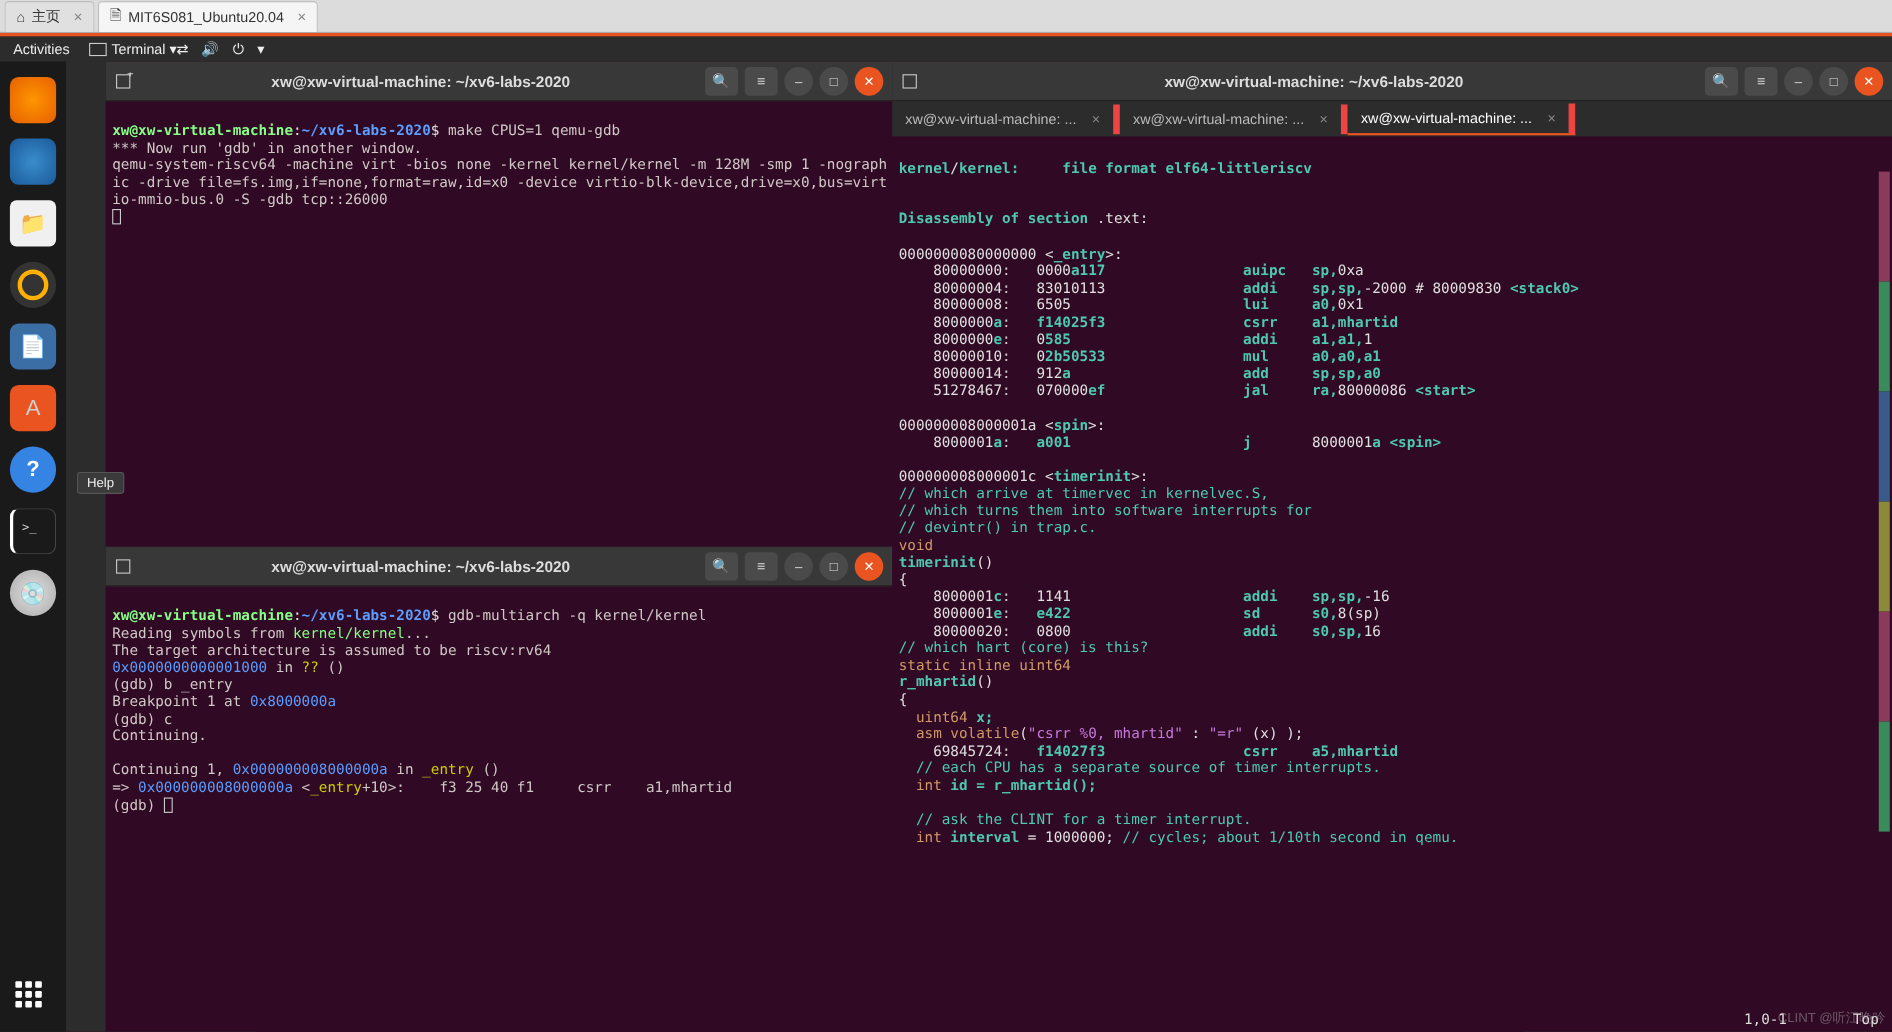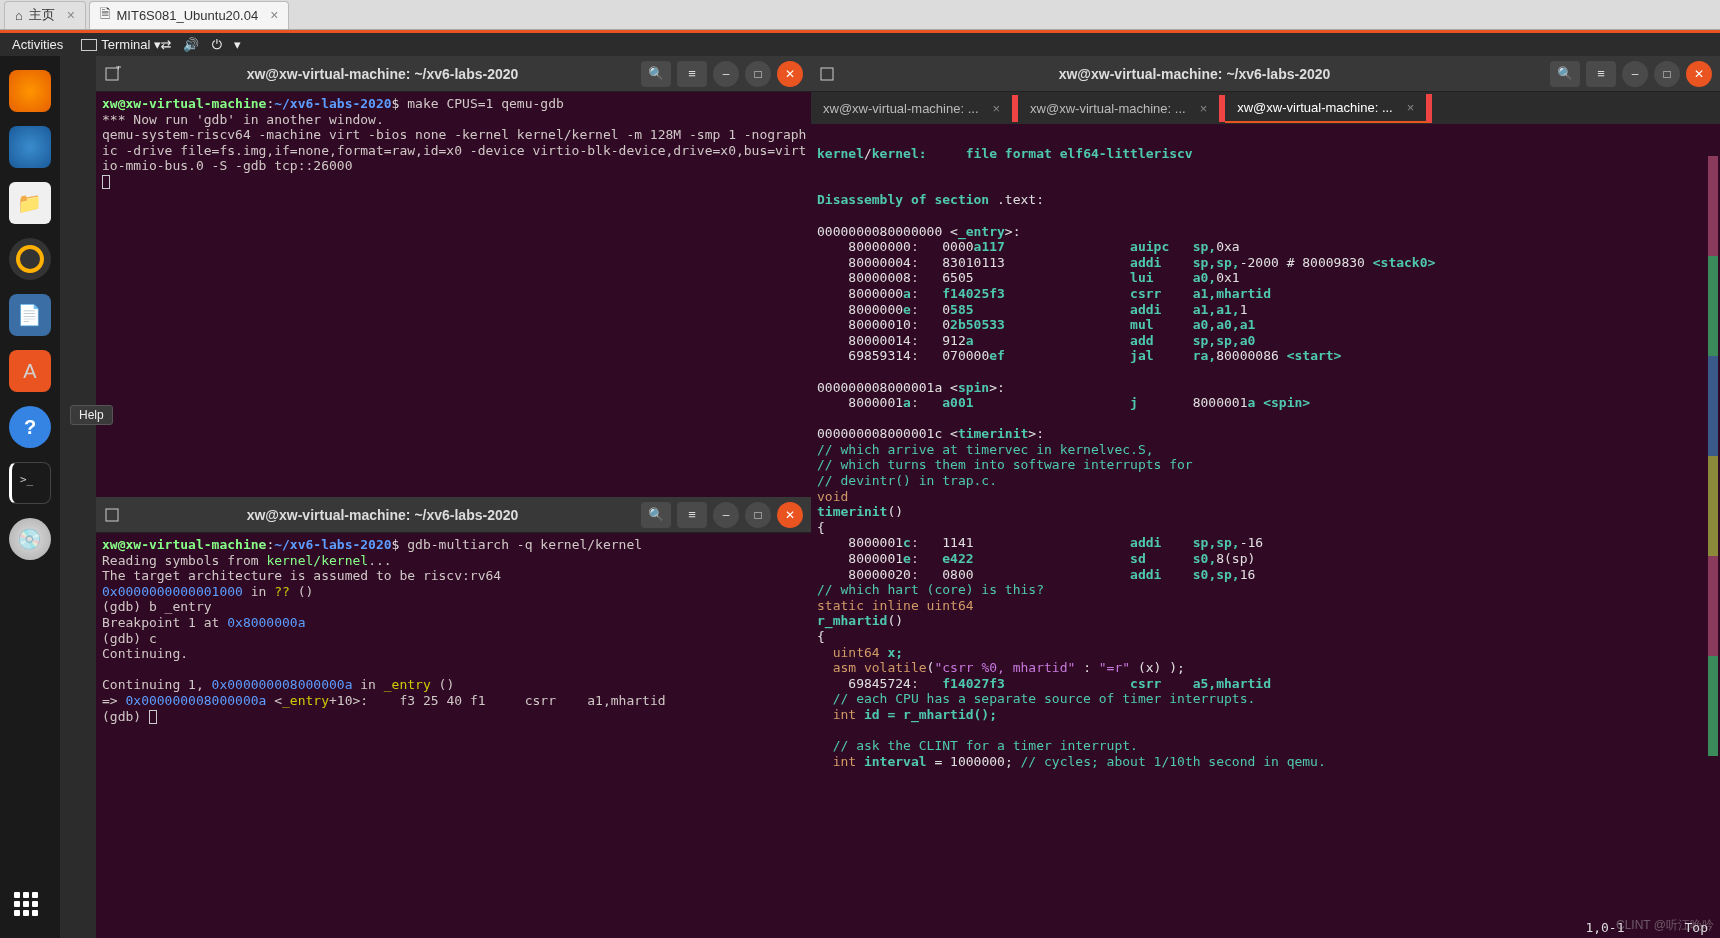--- a/index.html
+++ b/index.html
@@ -35,21 +35,21 @@
 .right-col { flex:1; display:flex; flex-direction:column; position:relative; }
 .term-head { background:#383838; height:36px; display:flex; align-items:center; color:#ddd; border-bottom:1px solid #222; }
 .th-new { width:34px; display:flex; justify-content:center; }
 .th-new svg{width:16px;height:16px;}
 .th-title { flex:1; text-align:center; font-size:14px; font-weight:bold;}
 .th-btns { display:flex; align-items:center; gap:6px; padding:0 6px; }
 .th-btn { width:30px; height:26px; background:#4a4a4a; border-radius:4px; display:flex; align-items:center; justify-content:center; color:#ddd; font-size:13px;}
 .wb { display:flex; gap:6px; padding-right:8px; }
 .wbtn { width:26px; height:26px; border-radius:50%; background:#4a4a4a; display:flex; align-items:center; justify-content:center; color:#ddd; font-size:12px;}
 .wbtn.cls { background:#e95420; color:#fff; }
-.term-body { flex:1; padding:4px 6px; font-family:"DejaVu Sans Mono",monospace; font-size:13px; line-height:1.2; color:#d0c8c6; white-space:pre; overflow:hidden; }
+.term-body { flex:1; padding:20px 6px; font-family:"DejaVu Sans Mono",monospace; font-size:13px; line-height:1.2; color:#d0c8c6; white-space:pre; overflow:hidden; }
 .pg { color:#87ff87; font-weight:bold;} 
 .pb { color:#5c9dff; font-weight:bold;} 
 .cw { color:#e0e0e0; }
 .yl { color:#cccc00; }
 .bl { color:#5c9dff; }
 .gr { color:#87ff87; }
 .aq { color:#4ec9b0; font-weight:bold; }
 .c-mg { color:#c678dd; }
 .c-or { color:#d19a66; }
 .c-cm { color:#4ec9b0; font-weight:normal;}
@@ -103,21 +103,21 @@
     <div class="dock-icon dock-ff"></div>
     <div class="dock-icon dock-tb"></div>
     <div class="dock-icon dock-fm">📁</div>
     <div class="dock-icon dock-rh"></div>
     <div class="dock-icon dock-doc">📄</div>
     <div class="dock-icon dock-sw">A</div>
     <div class="dock-icon dock-hp">?</div>
     <div class="dock-icon dock-tm"></div>
     <div class="dock-icon dock-dv">💿</div>
   </div>
-  <div class="tooltip" style="left:70px; top:405px;">Help</div>
+  <div class="tooltip" style="left:70px; top:429px;">Help</div>
   <div class="apps-btn">
     <span></span>
       <span></span>
       <span></span>
       <span></span>
       <span></span>
       <span></span>
       <span></span>
       <span></span>
       <span></span>
@@ -222,21 +222,21 @@
 <span class="aq">Disassembly of section </span><span class="cw">.text:</span>
 
 <span class="cw">0000000080000000 &lt;</span><span class="aq">_entry</span><span class="cw">&gt;:</span>
     <span class="cw">80000000</span><span>:</span><span class="cw">   0000</span><span class="aq">a117</span><span class="aq">                auipc   </span><span class="aq">sp,</span><span class="cw">0xa</span>
     <span class="cw">80000004</span><span>:</span><span class="cw">   83010113</span><span class="aq">                addi    </span><span class="aq">sp,sp,</span><span class="cw">-2000 # 80009830 </span><span class="aq">&lt;stack0&gt;</span>
     <span class="cw">80000008</span><span>:</span><span class="cw">   6505</span><span class="aq">                    lui     </span><span class="aq">a0,</span><span class="cw">0x1</span>
     <span class="cw">8000000</span><span class="aq">a</span><span>:</span><span class="aq">   f14025f3</span><span class="aq">                csrr    </span><span class="aq">a1,mhartid</span>
     <span class="cw">8000000</span><span class="aq">e</span><span>:</span><span class="cw">   0</span><span class="aq">585</span><span class="aq">                    addi    </span><span class="aq">a1,a1,</span><span class="cw">1</span>
     <span class="cw">80000010</span><span>:</span><span class="cw">   0</span><span class="aq">2b50533</span><span class="aq">                mul     </span><span class="aq">a0,a0,a1</span>
     <span class="cw">80000014</span><span>:</span><span class="cw">   912</span><span class="aq">a</span><span class="aq">                    add     </span><span class="aq">sp,sp,a0</span>
-    <span class="cw">69859314</span><span>:</span><span class="cw">   070000</span><span class="aq">ef</span><span class="aq">                jal     </span><span class="aq">ra,</span><span class="cw">80000086 </span><span class="aq">&lt;start&gt;</span>
+    <span class="cw">51278467</span><span>:</span><span class="cw">   070000</span><span class="aq">ef</span><span class="aq">                jal     </span><span class="aq">ra,</span><span class="cw">80000086 </span><span class="aq">&lt;start&gt;</span>
 
 <span class="cw">000000008000001a &lt;</span><span class="aq">spin</span><span class="cw">&gt;:</span>
     <span class="cw">8000001</span><span class="aq">a</span><span>:</span><span class="aq">   a001</span><span class="aq">                    j       </span><span class="cw">8000001</span><span class="aq">a </span><span class="aq">&lt;spin&gt;</span>
 
 <span class="cw">000000008000001c &lt;</span><span class="aq">timerinit</span><span class="cw">&gt;:</span>
 <span class="c-cm">// which arrive at timervec in kernelvec.S,</span>
 <span class="c-cm">// which turns them into software interrupts for</span>
 <span class="c-cm">// devintr() in trap.c.</span>
 <span class="c-or">void</span>
 <span class="aq">timerinit</span><span class="cw">()</span>

